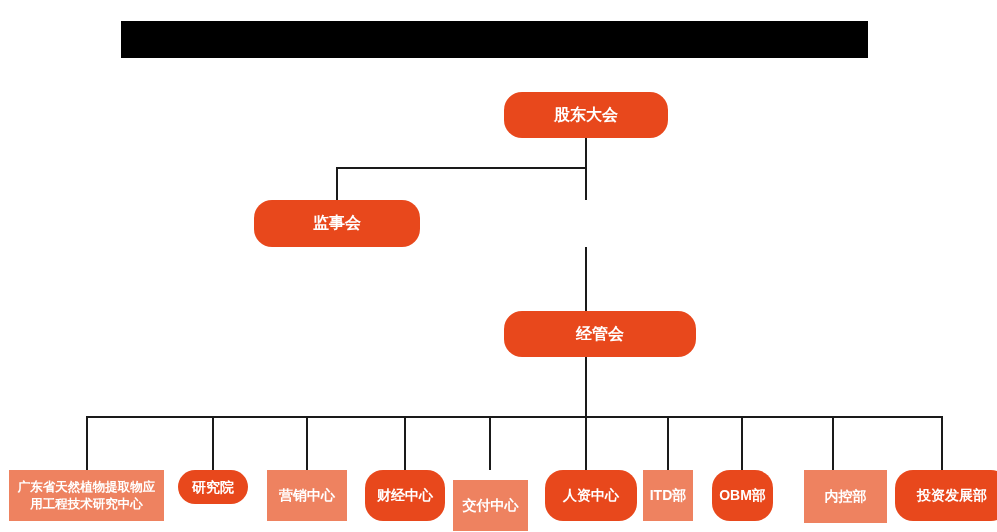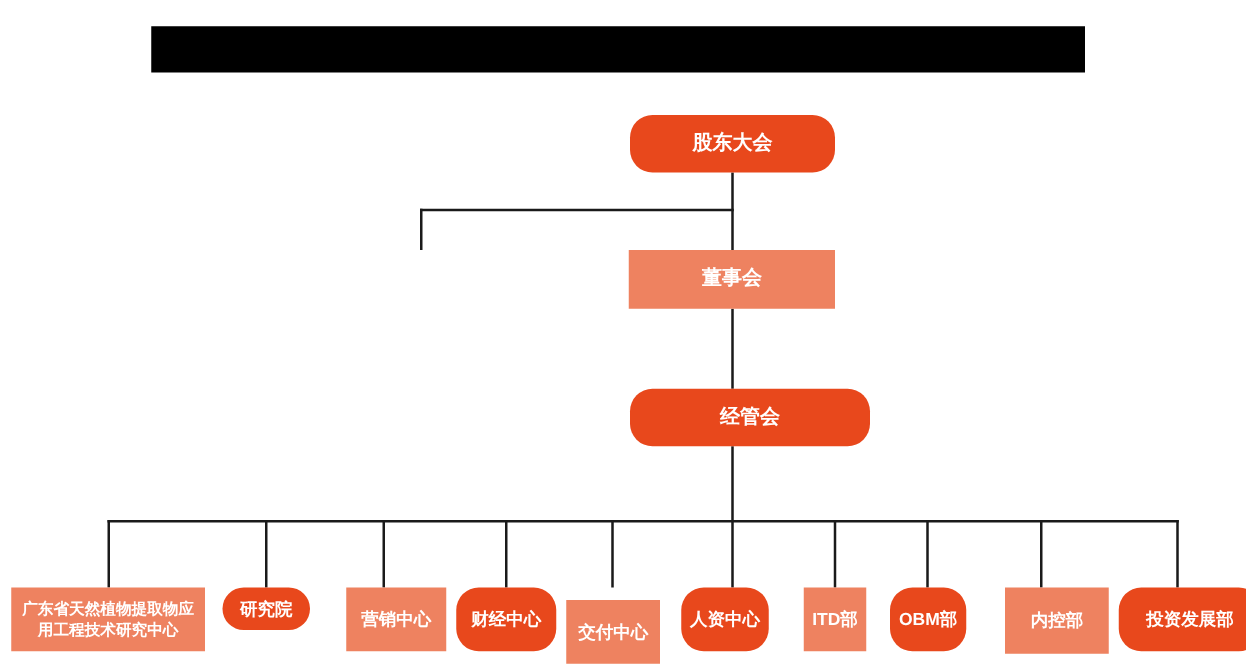--- a/index.html
+++ b/index.html
@@ -43,24 +43,24 @@
     position:absolute;
     background:var(--line);
   }
   
   #n-root   {left:504px;top:92px; width:164px;height:46px;}
   #n-jsh    {left:254px;top:200px;width:166px;height:47px;}
   #n-dsh    {left:503px;top:200px;width:165px;height:47px;}
   #n-jgh    {left:504px;top:311px;width:192px;height:46px;}
   #n-d0 {left:9px;  top:470px;width:155px;height:51px;}
   #n-d1 {left:178px;top:470px;width:70px; height:34px;}
-  #n-d2 {left:277px;top:470px;width:80px; height:51px;}
+  #n-d2 {left:267px;top:470px;width:80px; height:51px;}
   #n-d3 {left:365px;top:470px;width:80px; height:51px;}
   #n-d4 {left:453px;top:480px;width:75px; height:51px;}
-  #n-d5 {left:545px;top:470px;width:70px; height:51px;}
+  #n-d5 {left:545px;top:470px;width:92px; height:51px;}
   #n-d6 {left:643px;top:470px;width:50px; height:51px;}
   #n-d7 {left:712px;top:470px;width:61px; height:51px;}
   #n-d8 {left:792px;top:470px;width:83px; height:53px;margin-left:12px;}
   #n-d9 {left:895px;top:470px;width:114px; height:51px;}
 </style>
 </head>
 <body>
 
 <div class="stage">
 
@@ -78,21 +78,21 @@
   <div class="cline" style="left:404px;top:416px;width:2px;height:54px;"></div>
   <div class="cline" style="left:489px;top:416px;width:2px;height:54px;"></div>
   <div class="cline" style="left:585px;top:416px;width:2px;height:54px;"></div>
   <div class="cline" style="left:667px;top:416px;width:2px;height:54px;"></div>
   <div class="cline" style="left:741px;top:416px;width:2px;height:54px;"></div>
   <div class="cline" style="left:832px;top:416px;width:2px;height:54px;"></div>
   <div class="cline" style="left:941px;top:416px;width:2px;height:54px;"></div>
 
   <div class="node dark lvl" id="n-root">股东大会</div>
 
-  <div class="node light lvl" id="n-dsh">董事会</div>
+  <div class="node dark lvl" id="n-jsh">监事会</div>
 
   <div class="node dark lvl" id="n-jgh">经管会</div>
 
   <div class="node light dept dept-sm" id="n-d0">广东省天然植物提取物应用工程技术研究中心</div>
   <div class="node dark dept" id="n-d1">研究院</div>
   <div class="node light dept" id="n-d2">营销中心</div>
   <div class="node dark dept" id="n-d3">财经中心</div>
   <div class="node light dept" id="n-d4">交付中心</div>
   <div class="node dark dept" id="n-d5">人资中心</div>
   <div class="node light dept" id="n-d6">ITD部</div>

